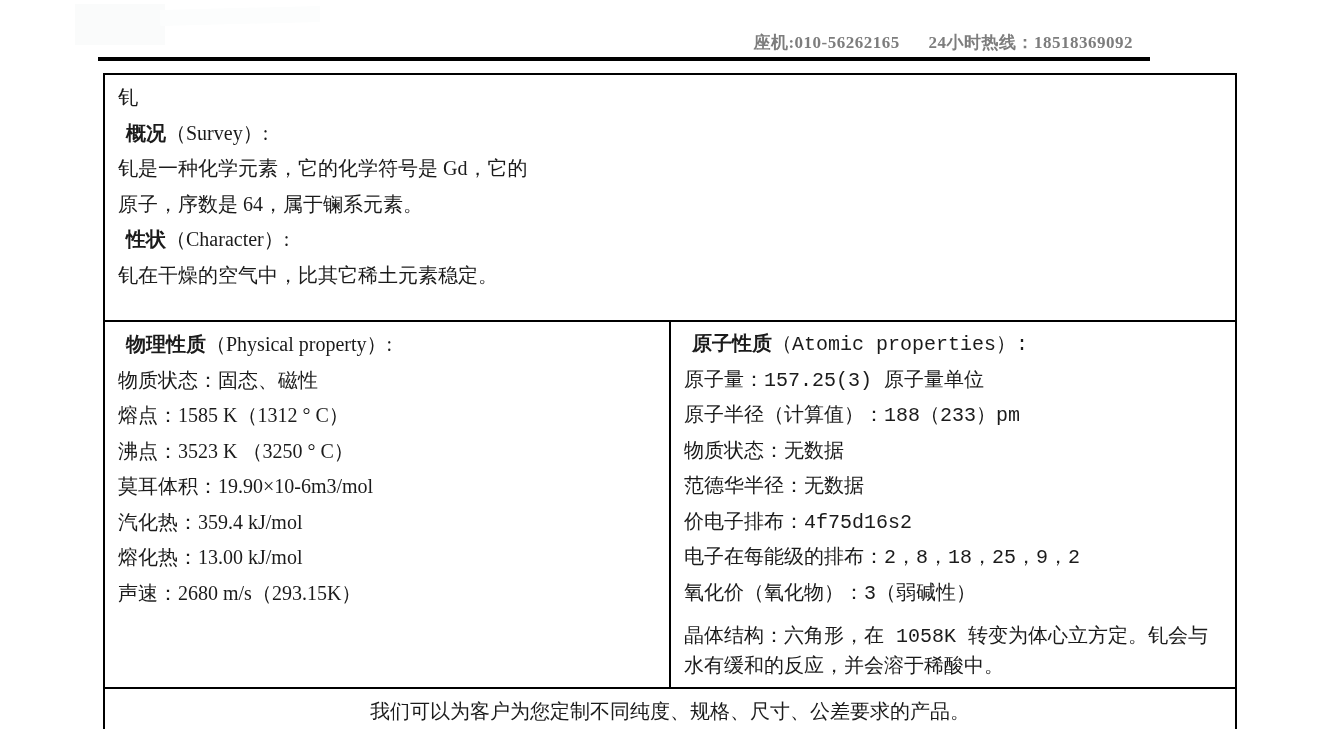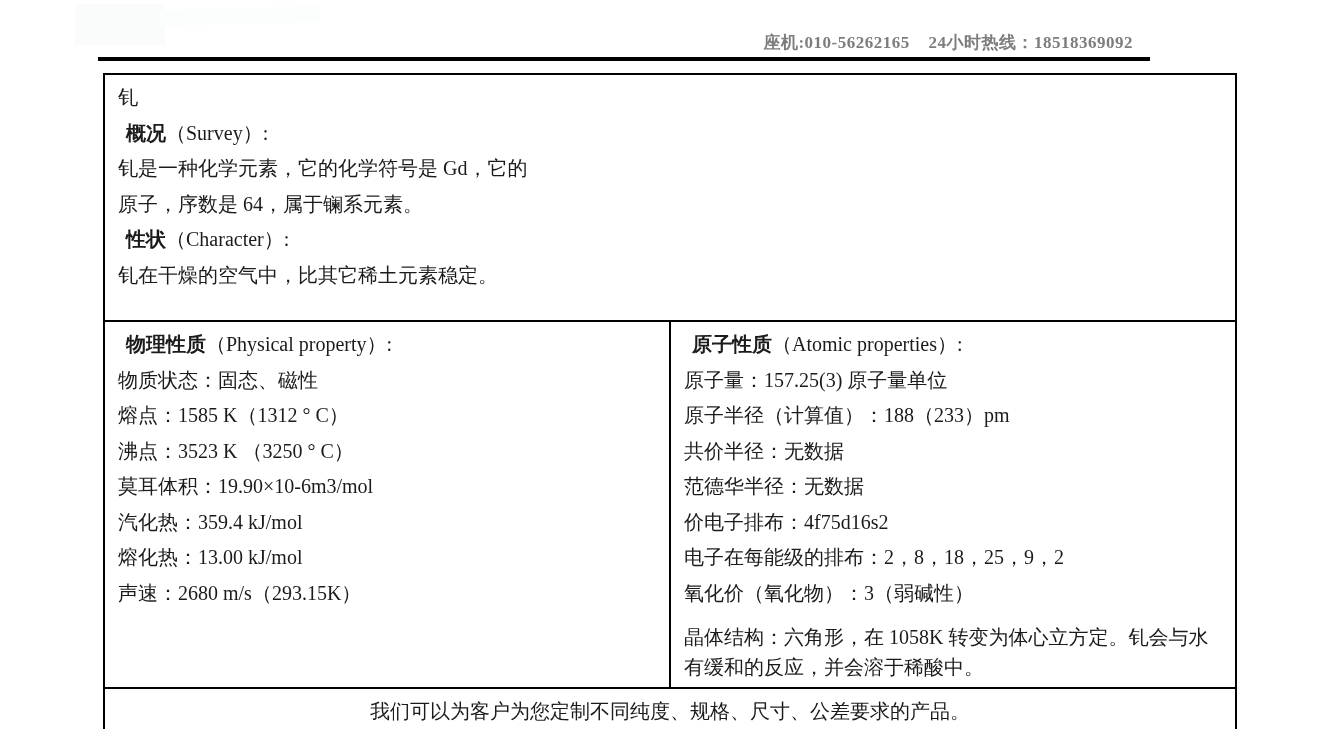--- a/index.html
+++ b/index.html
@@ -32,21 +32,21 @@
     position: absolute;
     left: 0; top: 31px;
     width: 1133px;
     text-align: right;
     font-size: 17px;
     font-weight: bold;
     color: #7d7d7d;
     letter-spacing: 0.5px;
     white-space: nowrap;
   }
-  .header-contact .hotline { margin-left: 14px; }
+  .header-contact .hotline { margin-left: 24px; }
   .header-rule {
     position: absolute;
     left: 98px; top: 57px;
     width: 1052px; height: 4px;
     background: #000000;
   }
   
   .info-table {
     position: absolute;
     left: 103px; top: 73px;
@@ -58,21 +58,21 @@
   .info-table td {
     border: 2px solid #000000;
     vertical-align: top;
     padding: 5px 13px;
   }
   .line { line-height: 35.5px; white-space: nowrap; }
   .wrap-line { white-space: normal; }
   .hd { font-weight: bold; margin-left: 8px; }
   .intro-cell { height: 247px; }
   .phys-cell { width: 525px; height: 352px; font-family: Liberation Serif, serif; }
-  .atomic-cell { width: 609px; height: 352px; }
+  .atomic-cell { width: 609px; height: 352px; font-family: Liberation Mono, monospace; }
   .crystal { line-height: 30px; margin-top: 11px; }
   .footer-cell { height: 60px; vertical-align: middle; text-align: center; }
   .footer-cell .line { line-height: 34px; }
 </style>
 </head>
 <body>
 
 <div class="page">
 
   <div class="watermark"></div>
@@ -104,21 +104,21 @@
         <div class="line">沸点：3523 K （3250 ° C）</div>
         <div class="line">莫耳体积：19.90×10-6m3/mol</div>
         <div class="line">汽化热：359.4 kJ/mol</div>
         <div class="line">熔化热：13.00 kJ/mol</div>
         <div class="line">声速：2680 m/s（293.15K）</div>
       </td>
       <td class="atomic-cell">
         <div class="line"><span class="hd">原子性质</span><span>（Atomic properties）:</span></div>
         <div class="line">原子量：157.25(3) 原子量单位</div>
         <div class="line">原子半径（计算值）：188（233）pm</div>
-        <div class="line">共价半径：无数据</div>
+        <div class="line">物质状态：无数据</div>
         <div class="line">范德华半径：无数据</div>
         <div class="line">价电子排布：4f75d16s2</div>
         <div class="line">电子在每能级的排布：2，8，18，25，9，2</div>
         <div class="line">氧化价（氧化物）：3（弱碱性）</div>
         <div class="line wrap-line crystal">晶体结构：六角形，在 1058K 转变为体心立方定。钆会与水有缓和的反应，并会溶于稀酸中。</div>
       </td>
     </tr>
     <tr>
       <td class="footer-cell" colspan="2">
         <div class="line">我们可以为客户为您定制不同纯度、规格、尺寸、公差要求的产品。</div>

